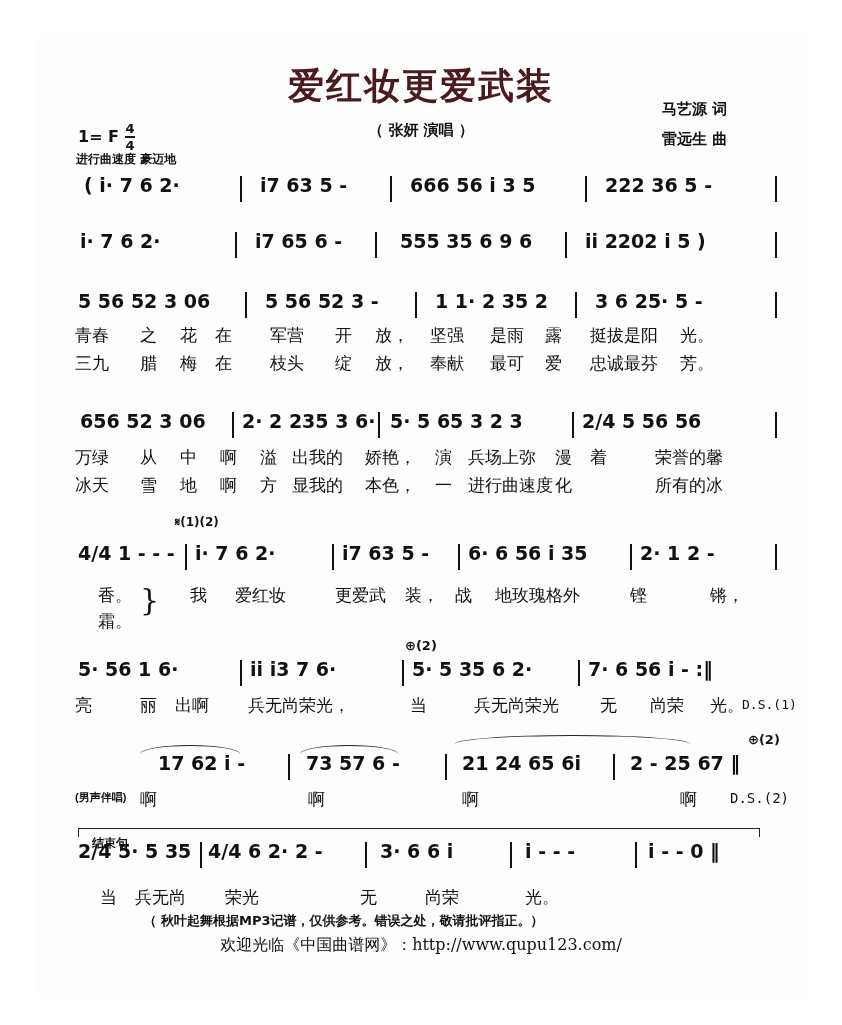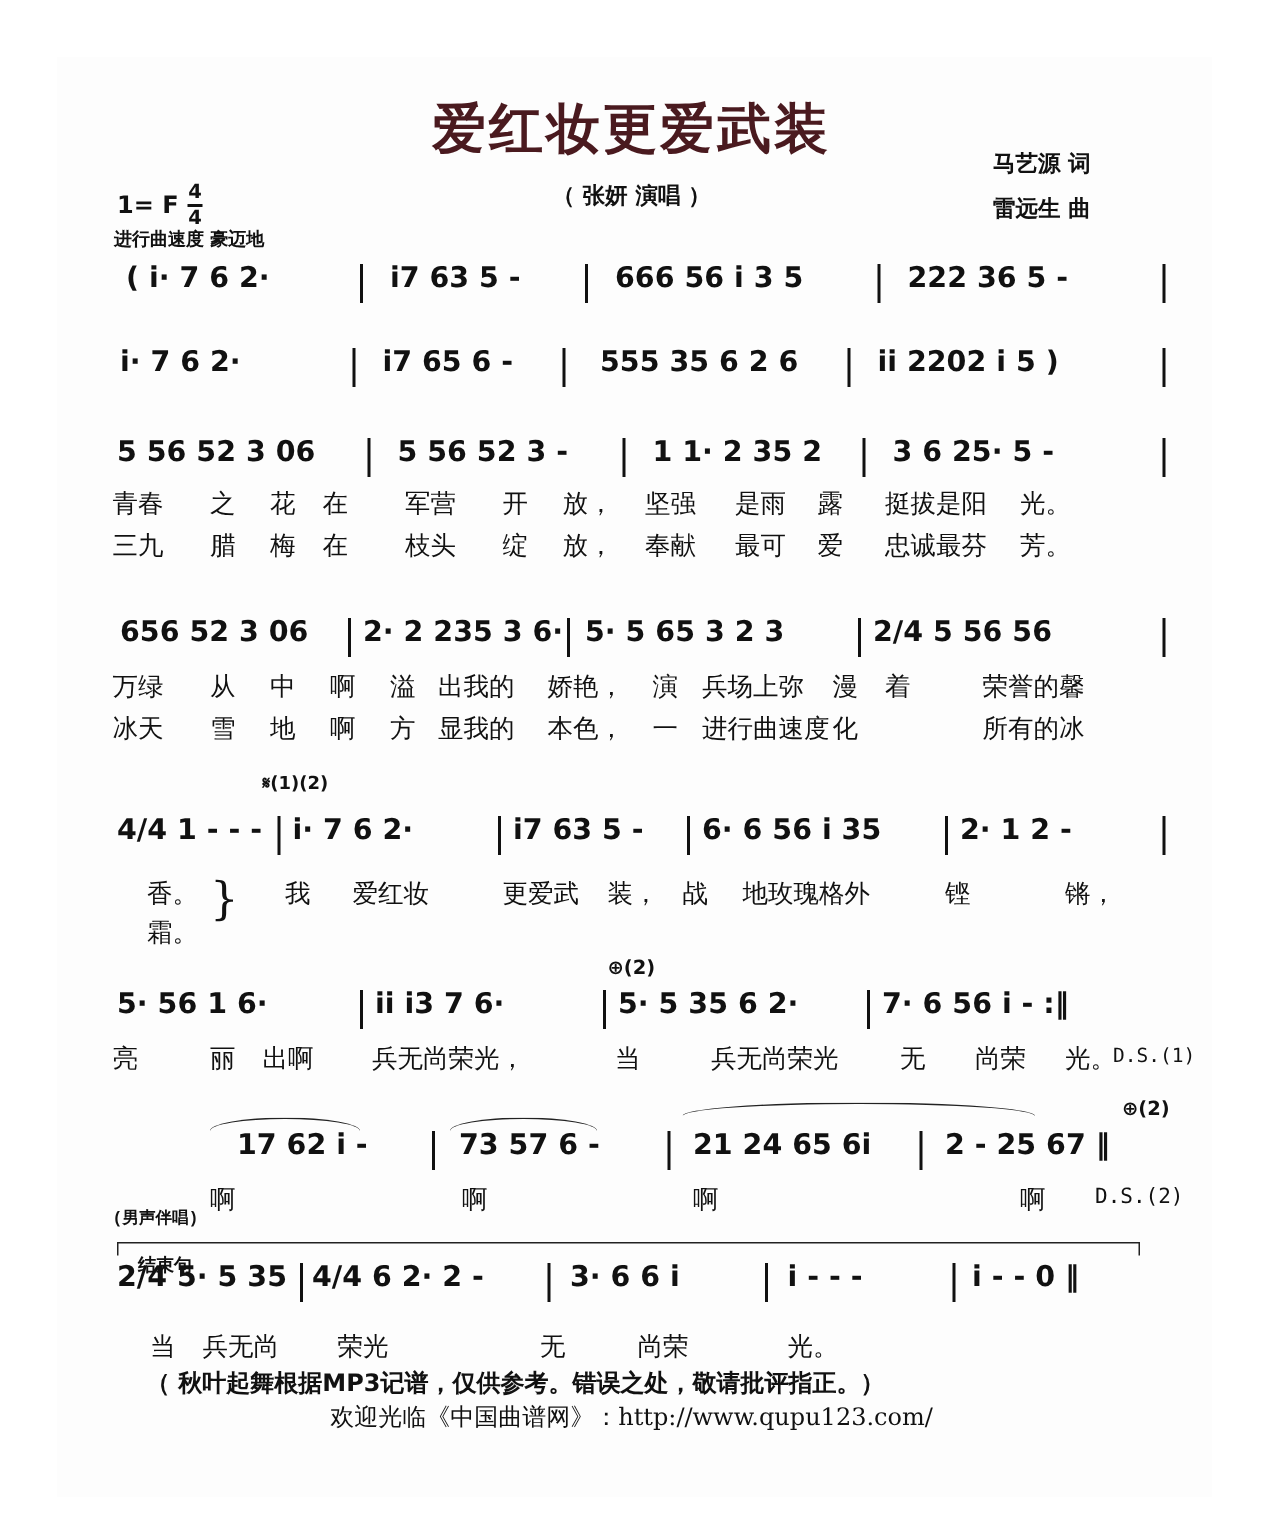--- a/index.html
+++ b/index.html
@@ -19,21 +19,21 @@
   .row { position: absolute; left: 70px; width: 720px; height: 30px;
          font-size: 19px; font-weight: bold; white-space: pre; font-family: "DejaVu Sans", sans-serif; }
   .row .seg { position: absolute; top: 0; }
   .row .bl { position: absolute; width: 1.5px; height: 26px; background: #111; top: 2px; }
   .arc { position: absolute; border-top: 1.5px solid #222; border-radius: 50% 50% 0 0 / 100% 100% 0 0; height: 8px; }
 
   .lyr { position: absolute; left: 70px; width: 720px; font-size: 17px; white-space: pre;
          font-family: "DejaVu Serif", serif; }
   .lyr .w { position: absolute; top: 0; }
   .small { font-size: 11px; font-weight: bold; position: absolute; }
-  .footnote { position: absolute; left: 0; width: 687px; top: 912px; text-align: center; font-size: 16px; font-weight: bold; }
+  .footnote { position: absolute; left: 0; width: 687px; top: 912px; text-align: center; font-size: 13px; font-weight: bold; }
   .website { position: absolute; left: 0; width: 842px; top: 935px; text-align: center; font-size: 16px; font-family: "DejaVu Serif", serif; }
   .endbracket { position: absolute; left: 78px; top: 828px; width: 680px; height: 8px; border-top: 1.5px solid #222; border-left: 1.5px solid #222; border-right: 1.5px solid #222; }
 </style>
 </head>
 <body>
 
 <div class="panel"></div>
 
 <div class="title">爱红妆更爱武装</div>
 <div class="singer">（ 张妍 演唱 ）</div>
@@ -60,21 +60,21 @@
   <span class="bl" style="left:515px"></span>
   <span class="seg" style="left:535px">222 36 5 -</span>
   <span class="bl" style="left:705px"></span>
 </div>
 
 <div class="row" style="top:230px">
   <span class="seg" style="left:10px">i· 7 6 2·</span>
   <span class="bl" style="left:165px"></span>
   <span class="seg" style="left:185px">i7 65 6 -</span>
   <span class="bl" style="left:305px"></span>
-  <span class="seg" style="left:330px">555 35 6 2 6</span>
+  <span class="seg" style="left:330px">555 35 6 9 6</span>
   <span class="bl" style="left:495px"></span>
   <span class="seg" style="left:515px">ii 2202 i 5 )</span>
   <span class="bl" style="left:705px"></span>
 </div>
 
 <div class="row" style="top:290px">
   <span class="seg" style="left:8px">5 56 52 3 06</span>
   <span class="bl" style="left:175px"></span>
   <span class="seg" style="left:195px">5 56 52 3 -</span>
   <span class="bl" style="left:345px"></span>
@@ -207,21 +207,21 @@
   <span class="seg" style="left:236px">73 57 6 -</span>
   <span class="bl" style="left:375px"></span>
   <span class="seg" style="left:392px">21 24 65 6i</span>
   <span class="bl" style="left:543px"></span>
   <span class="seg" style="left:560px">2 - 25 67 ‖</span>
 </div>
 <div class="arc" style="left:140px; top:745px; width:100px"></div>
 <div class="arc" style="left:300px; top:745px; width:98px"></div>
 <div class="arc" style="left:455px; top:735px; width:235px"></div>
 <div class="lyr" style="top:788px">
-  <span class="w" style="left:5px; font-size:11px; font-weight:bold; top:16px; font-family:Liberation Mono, monospace">(男声伴唱)</span>
+  <span class="w" style="left:5px; font-size:11px; font-weight:bold; top:2px; font-family:Liberation Sans, sans-serif">(男声伴唱)</span>
   <span class="w" style="left:70px">啊</span>
   <span class="w" style="left:238px">啊</span>
   <span class="w" style="left:392px">啊</span>
   <span class="w" style="left:610px">啊</span>
   <span class="w" style="left:660px; font-size:14px; top:2px; font-family:'DejaVu Sans Mono',monospace">D.S.(2)</span>
 </div>
 
 <div class="endbracket"></div>
 <div class="small" style="left:92px; top:835px; font-size:12px">结束句</div>
 <div class="row" style="top:840px">

